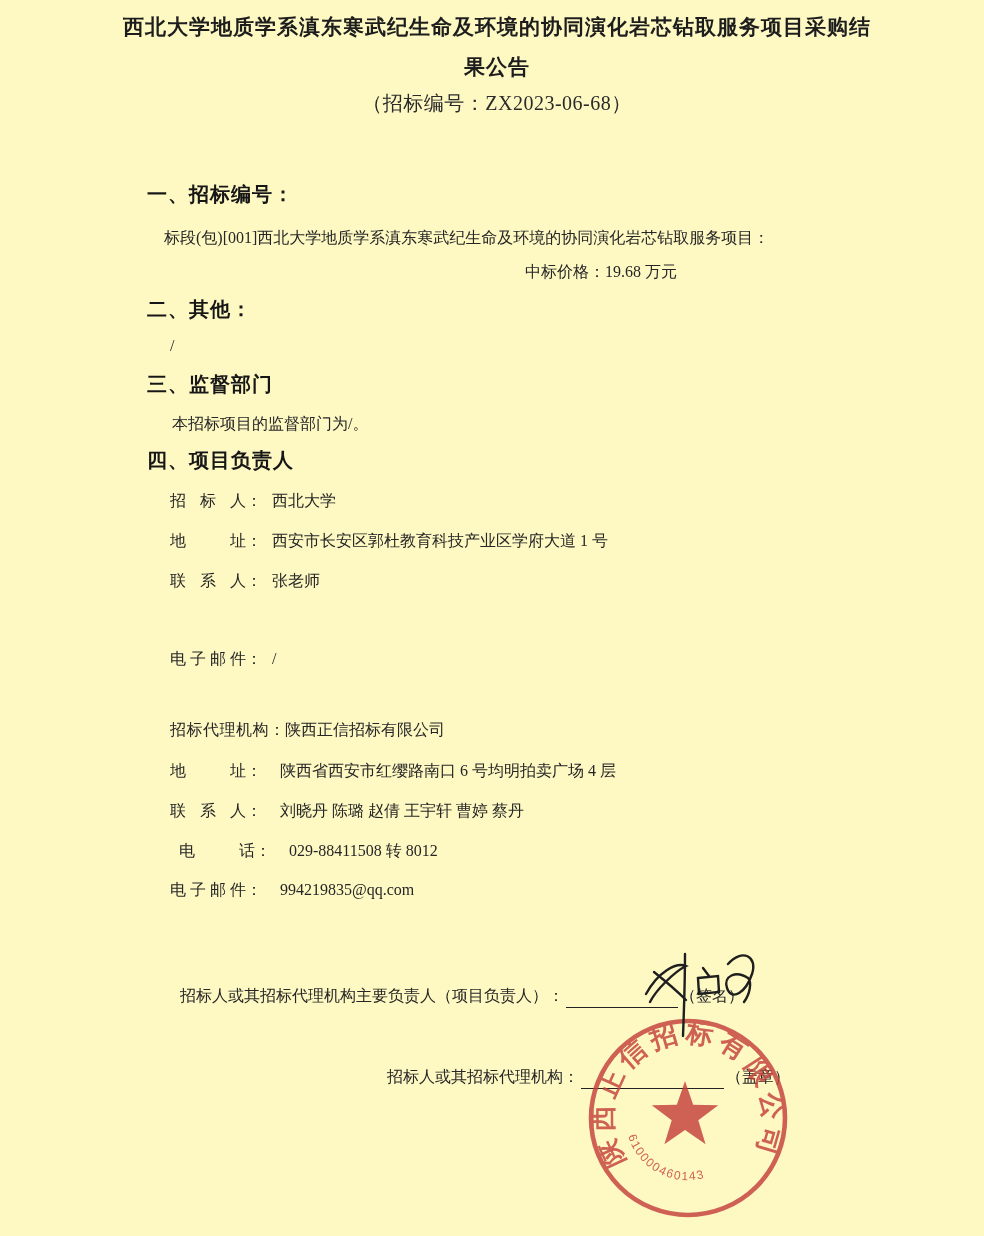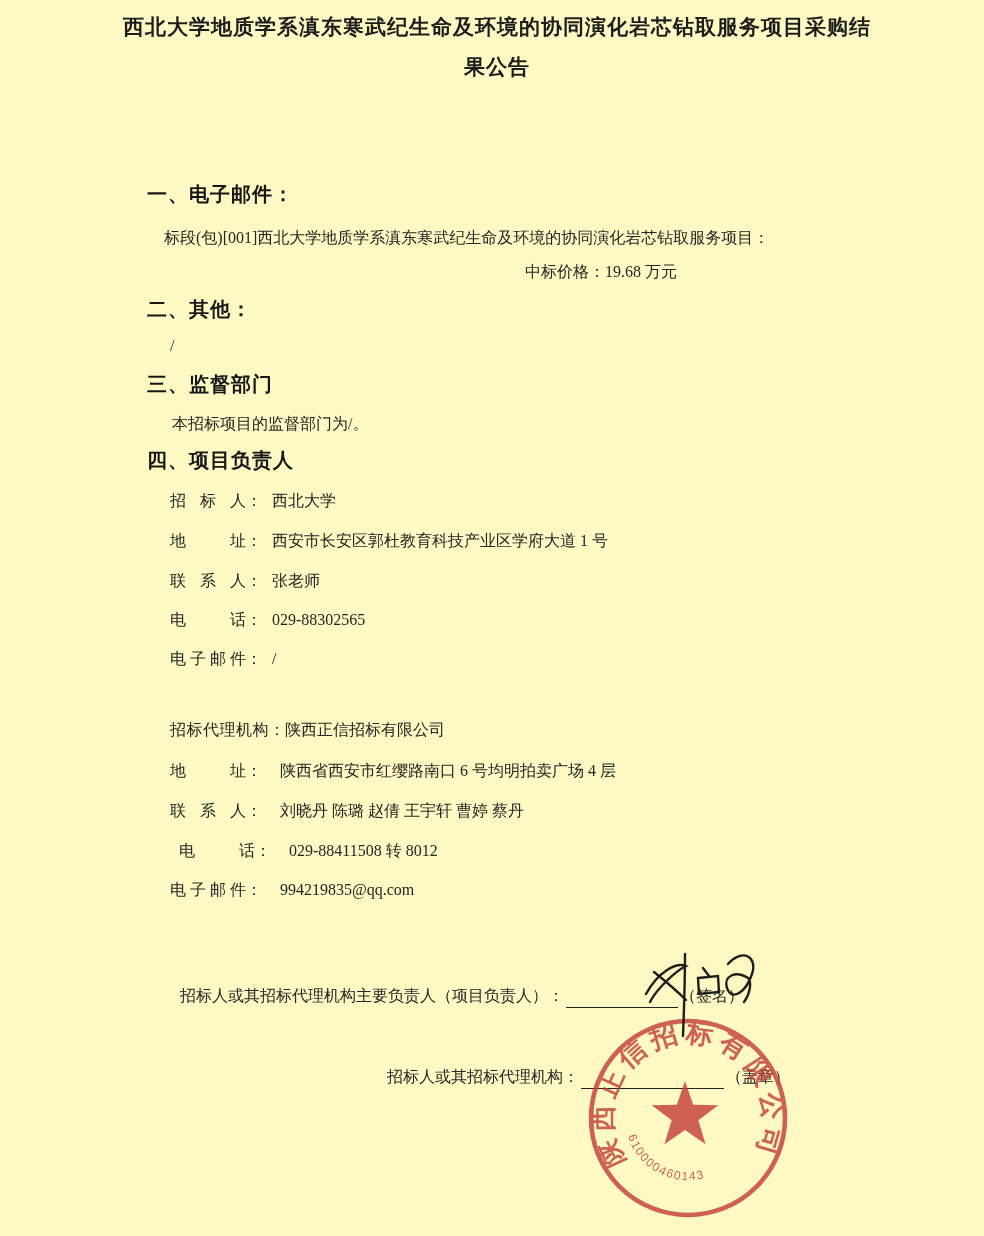--- a/index.html
+++ b/index.html
@@ -43,22 +43,23 @@
   .sig-wrap { position:absolute; left:640px; top:944px; width:132px; height:100px; z-index:6; }
   .footer-row { z-index:4; }
 </style>
 </head>
 <body>
 
 <div class="page">
 
   <div class="ln centered title" style="top:15px;">西北大学地质学系滇东寒武纪生命及环境的协同演化岩芯钻取服务项目采购结</div>
   <div class="ln centered title" style="top:55px;">果公告</div>
+  <div class="ln centered bidno" style="top:91px;">（招标编号：ZX2023-06-68）</div>
 
-  <div class="ln heading" style="left:147px; top:182px;">一、电子邮件：</div>
+  <div class="ln heading" style="left:147px; top:182px;">一、招标编号：</div>
   <div class="ln" style="left:164px; top:226px;">标段(包)[001]西北大学地质学系滇东寒武纪生命及环境的协同演化岩芯钻取服务项目：</div>
   <div class="ln" style="left:525px; top:260px;">
     <span>中标价格：</span><span>19.68 万元</span>
   </div>
 
   <div class="ln heading" style="left:147px; top:297px;">二、其他：</div>
   <div class="ln" style="left:170px; top:334px;">/</div>
 
   <div class="ln heading" style="left:147px; top:372px;">三、监督部门</div>
   <div class="ln" style="left:172px; top:412px;">本招标项目的监督部门为/。</div>
@@ -66,23 +67,20 @@
   <div class="ln heading" style="left:147px; top:448px;">四、项目负责人</div>
 
   <div class="ln" style="left:170px; top:489px;">
     <span class="flabel">招标人</span><span class="cl">：</span><span class="fval">西北大学</span>
   </div>
   <div class="ln" style="left:170px; top:529px;">
     <span class="flabel">地址</span><span class="cl">：</span><span class="fval">西安市长安区郭杜教育科技产业区学府大道 1 号</span>
   </div>
   <div class="ln" style="left:170px; top:569px;">
     <span class="flabel">联系人</span><span class="cl">：</span><span class="fval">张老师</span>
-  </div>
-  <div class="ln" style="left:170px; top:608px;">
-    <span class="flabel">电话</span><span class="cl">：</span><span class="fval">029-88302565</span>
   </div>
   <div class="ln" style="left:170px; top:647px;">
     <span class="flabel">电子邮件</span><span class="cl">：</span><span class="fval">/</span>
   </div>
 
   <div class="ln" style="left:170px; top:718px;">
     <span class="agency-intro-label">招标代理机构</span><span class="cl">：</span><span>陕西正信招标有限公司</span>
   </div>
   <div class="ln" style="left:170px; top:759px;">
     <span class="flabel">地址</span><span class="cl">：</span><span class="fval gap">陕西省西安市红缨路南口 6 号均明拍卖广场 4 层</span>

